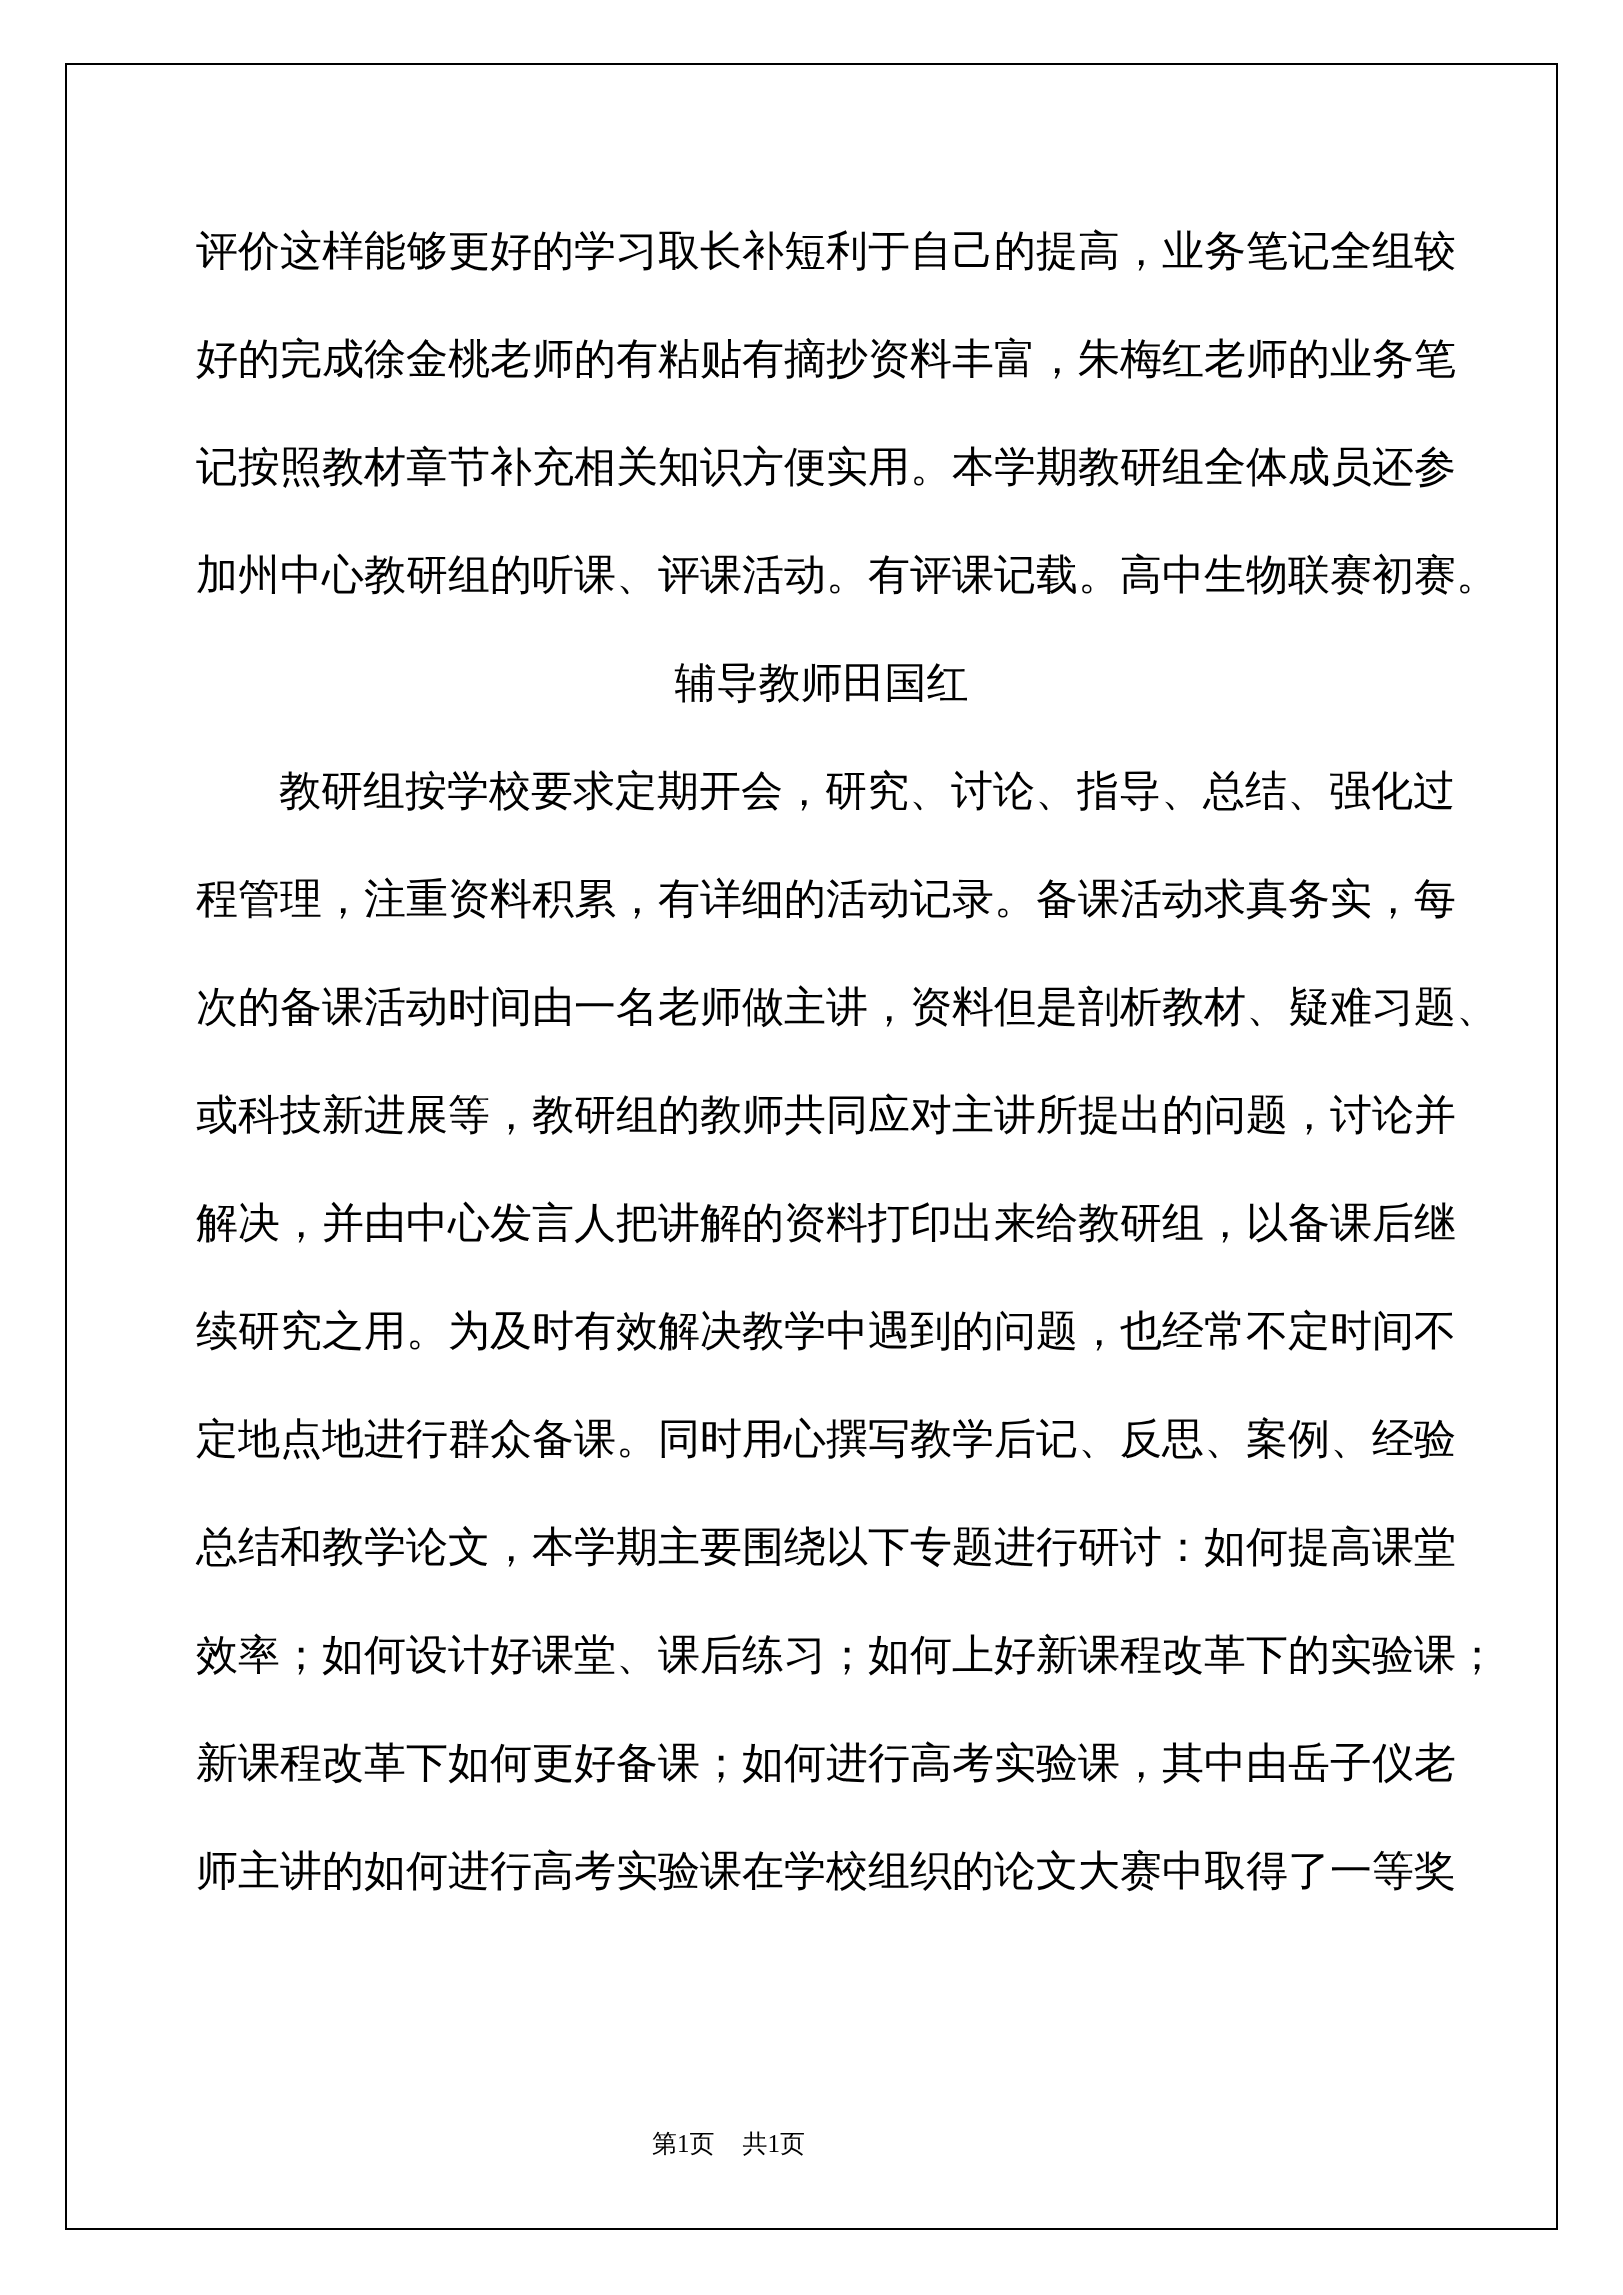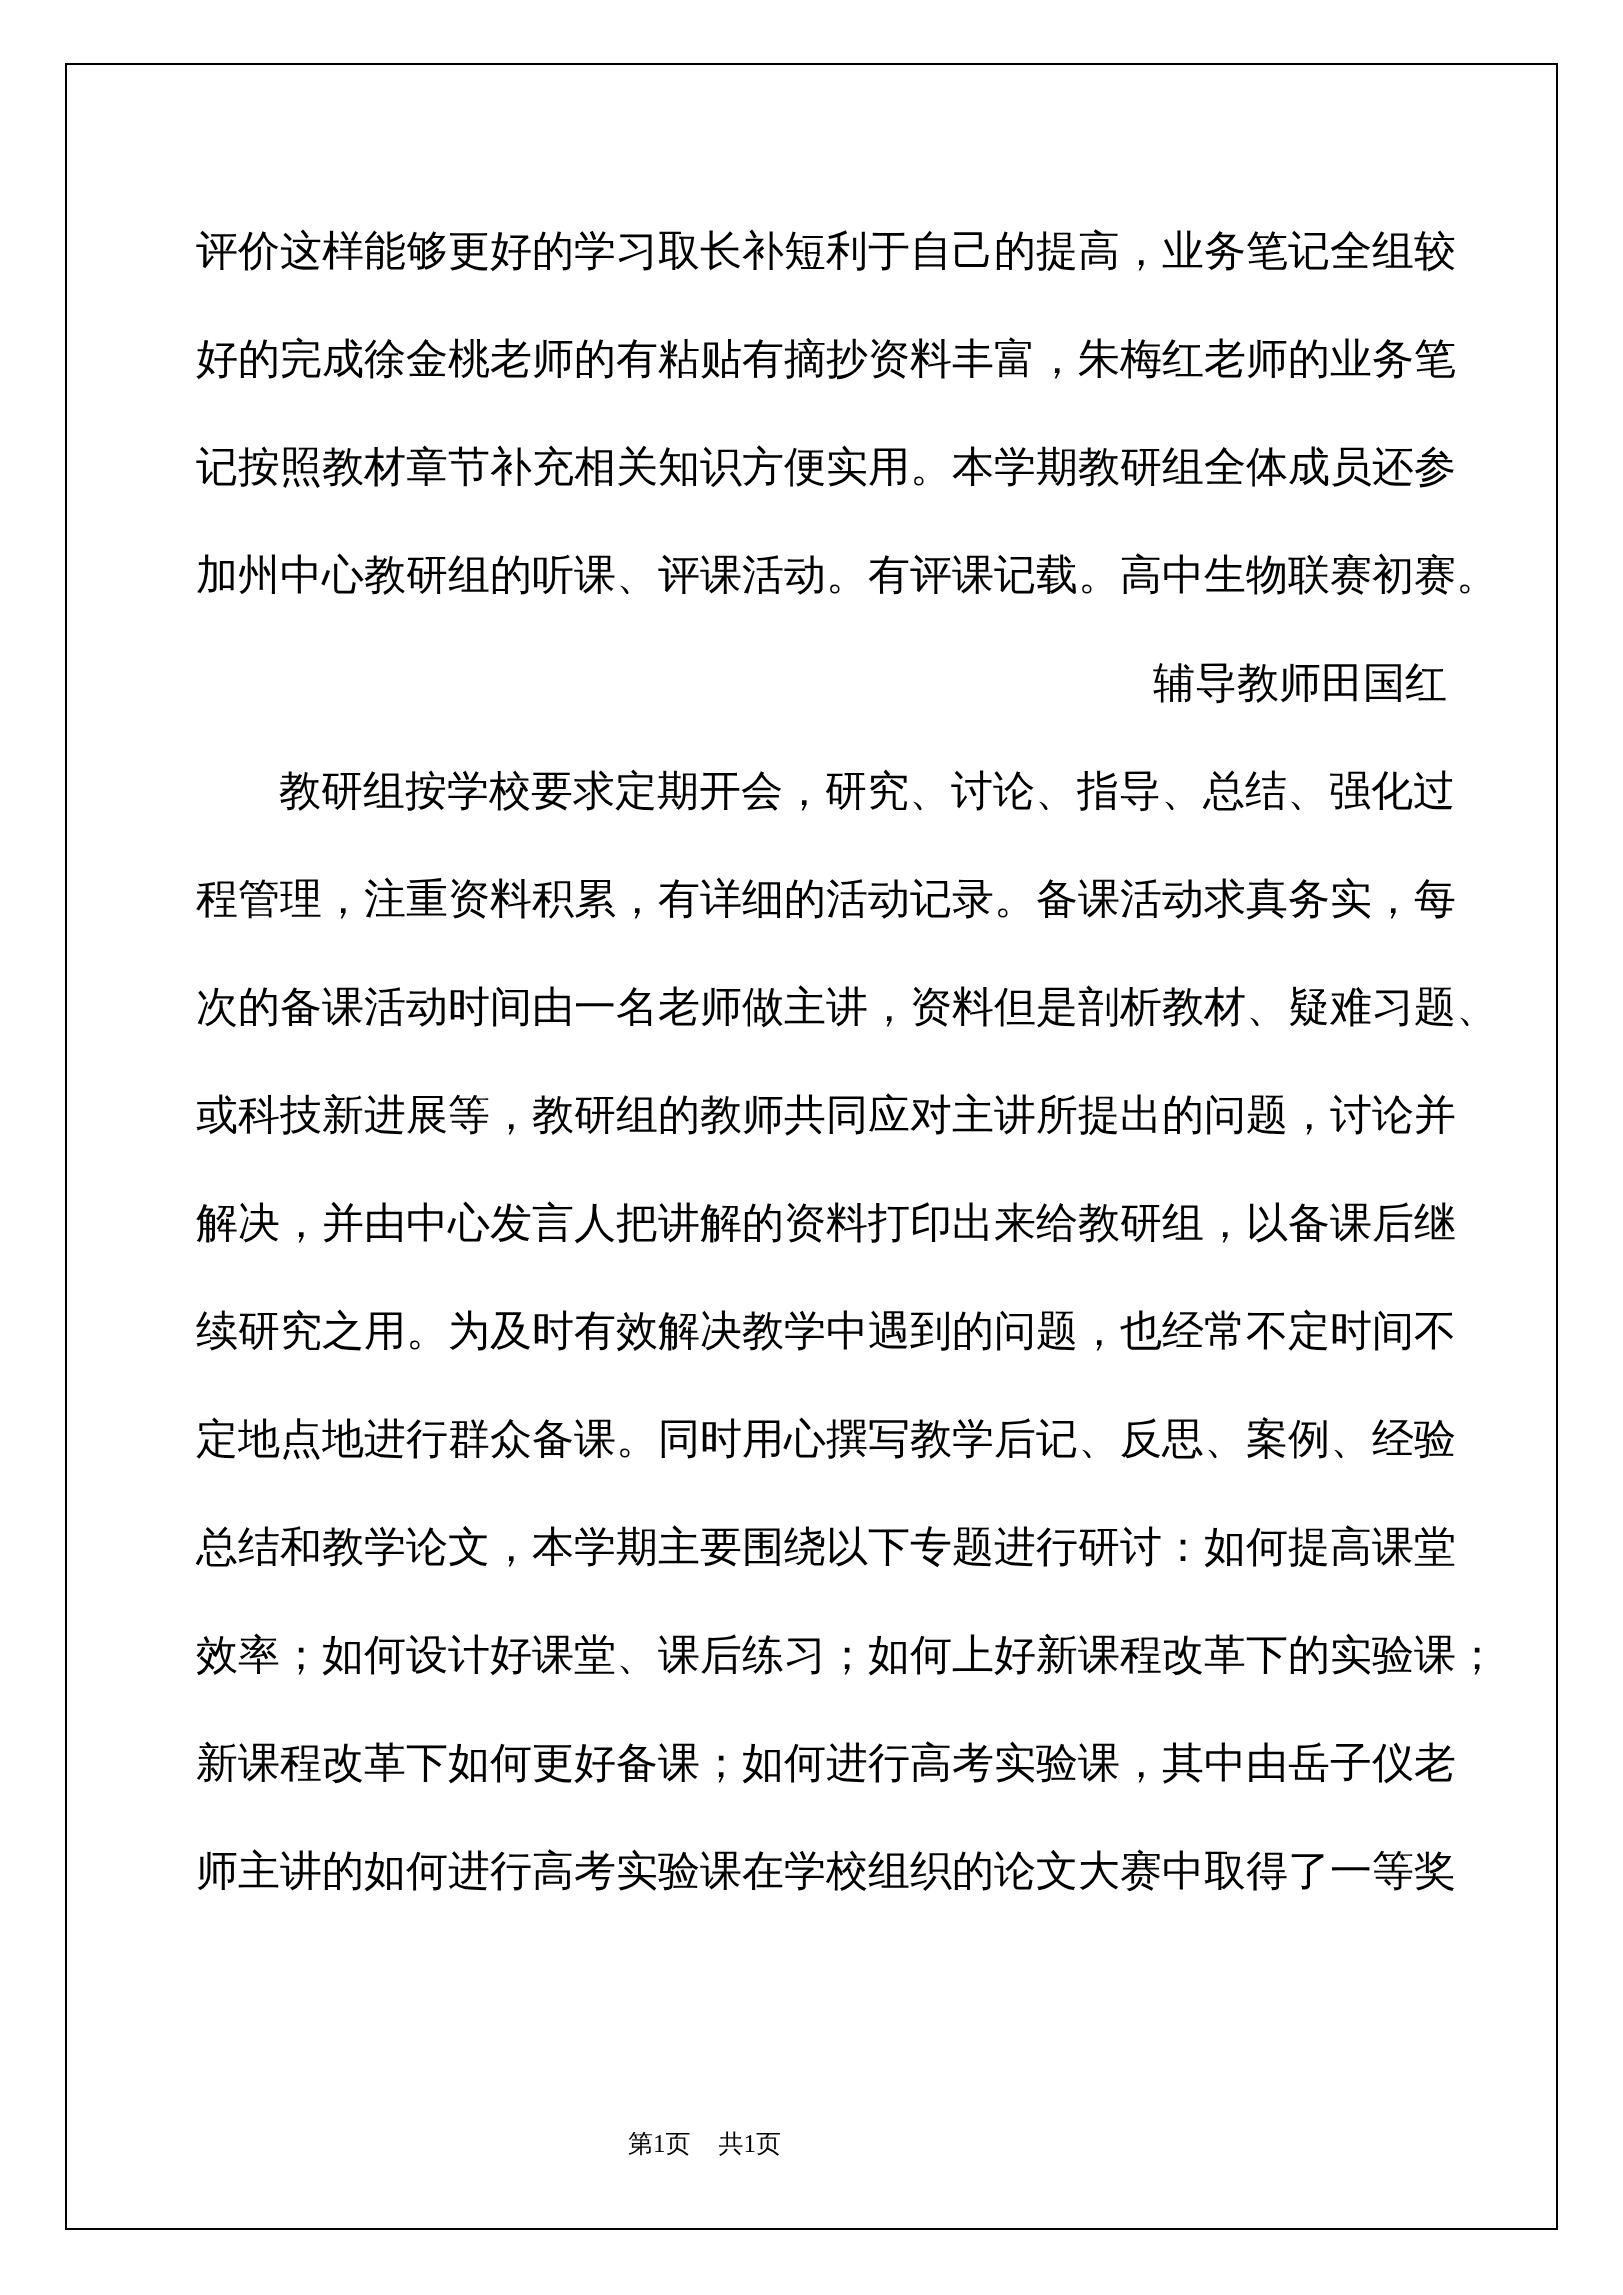--- a/index.html
+++ b/index.html
@@ -39,33 +39,33 @@
   
   .line.j {
     display: flex;
     justify-content: space-between;
     align-items: center;
   }
   
   .line.l {
     line-height: 108px;
     white-space: nowrap;
-    text-align: right;
+    text-align: center;
   }
   
   .line.in {
     padding-left: 83px;
   }
   .line.j.in {
     
     box-sizing: border-box;
   }
   .footer {
     position: absolute;
-    left: 54px;
+    left: 78px;
     top: 2127px;
     width: 1301px;
     height: 34px;
     line-height: 34px;
     font-size: 25px;
     display: flex;
     justify-content: center;
     align-items: center;
     gap: 28px;
     color: #000000;

